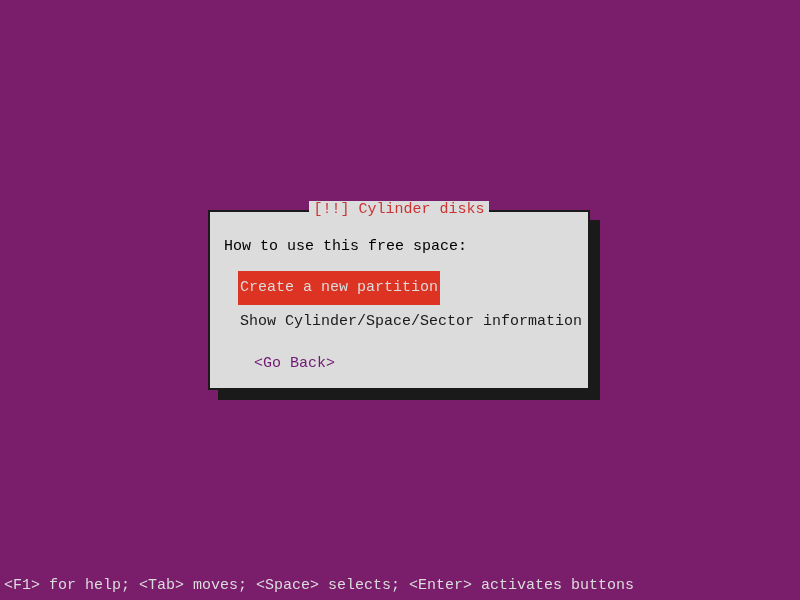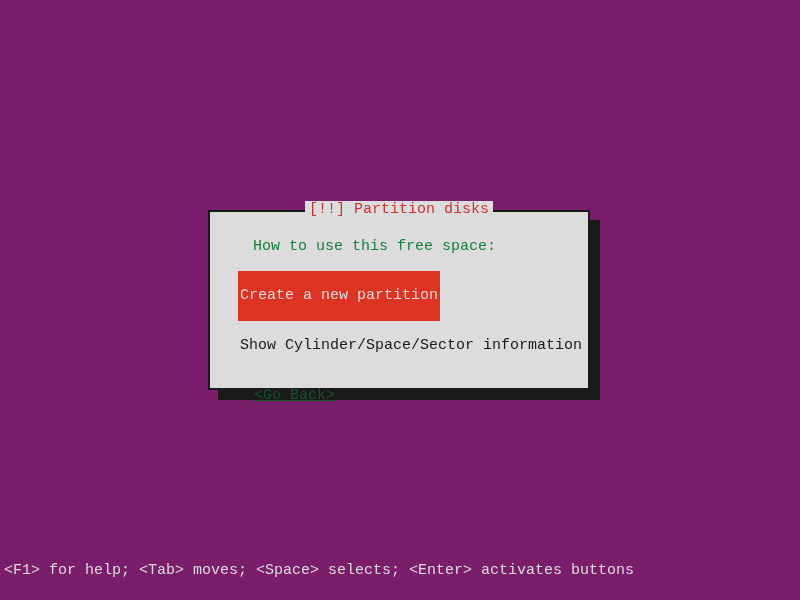--- a/index.html
+++ b/index.html
@@ -51,67 +51,65 @@
       background-color: #dcdcdc;
       padding: 0 4px;
     }
     .title-bang {
       color: #cc3333;
     }
     .title-text {
       color: #cc3333;
     }
     .prompt {
-      color: #15803d;
+      color: #000000;
       margin-top: 18px;
       margin-bottom: 16px;
-      margin-left: 29px;
     }
     .option {
       color: #1a1a1a;
-      padding: 16px 2px;
+      padding: 8px 2px;
       margin-left: 14px;
       line-height: 18px;
       white-space: pre;
       display: inline-block;
     }
     .option.selected {
       background-color: #dd3322;
       color: #dcdcdc;
     }
     .opt-row {
       line-height: 18px;
     }
     .goback-row {
       margin-top: 16px;
       margin-left: 30px;
     }
     .goback {
-      color: #14532d;
-      text-decoration: underline;
+      color: #701a75;
     }
     .footer {
       position: absolute;
-      bottom: 21px;
+      bottom: 6px;
       left: 4px;
       color: #dcdcdc;
       font-size: 15px;
       white-space: pre;
     }
   </style>
 </head>
 <body>
 
 <div class="dialog-shadow"></div>
 
 <div class="dialog">
   <div class="title-row">
     <span class="title-wrap">
       <span class="title-bang">[!!]</span>
-      <span class="title-text">Partition disks</span>
+      <span class="title-text">Cylinder disks</span>
     </span>
   </div>
   <div class="dialog-inner">
     <div class="prompt">How to use this free space:</div>
     <div class="opt-row"><span class="option selected">Create a new partition</span></div>
     <div class="opt-row"><span class="option">Show Cylinder/Space/Sector information</span></div>
     <div class="goback-row">
       <span class="goback">&lt;Go Back&gt;</span>
     </div>
   </div>

